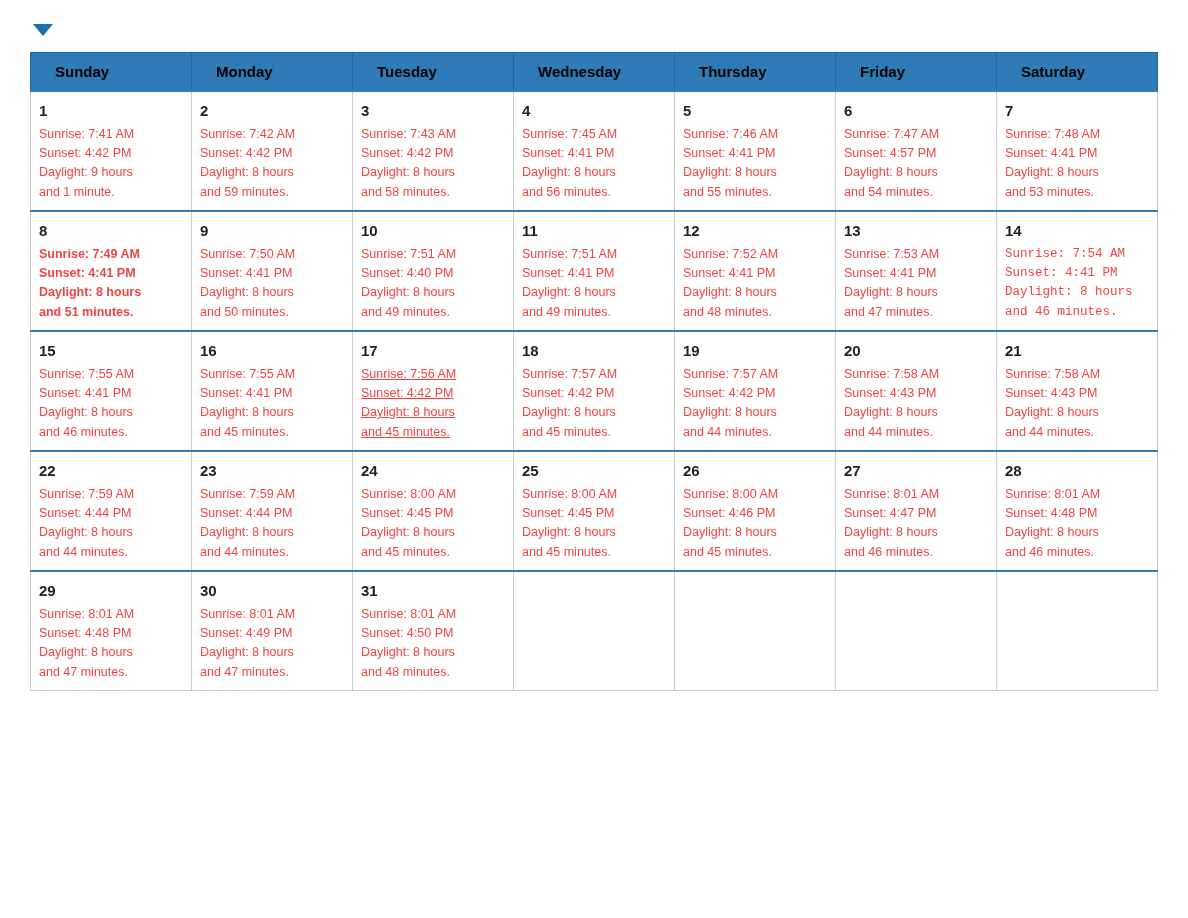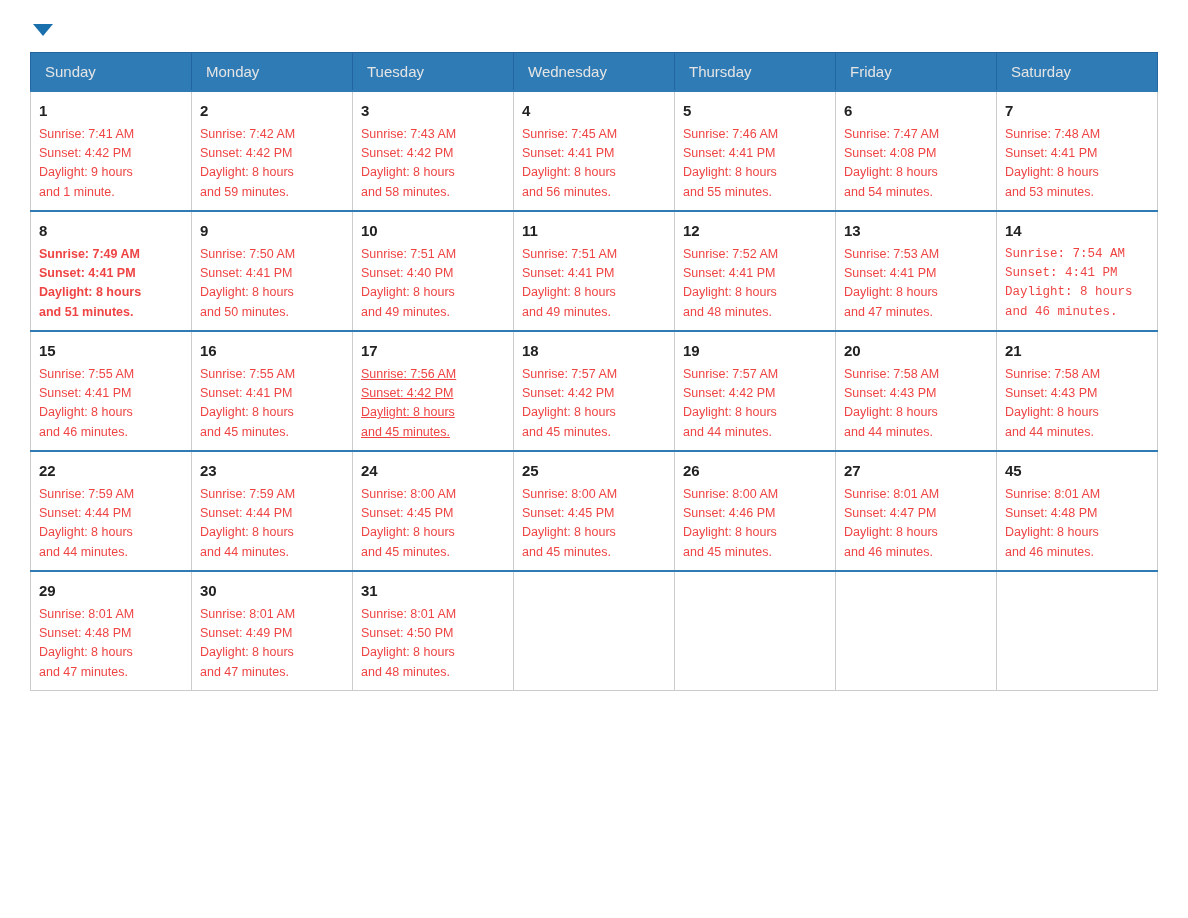--- a/index.html
+++ b/index.html
@@ -30,25 +30,25 @@
       color: #444;
       margin-top: 4px;
     }
     table {
       width: 100%;
       border-collapse: collapse;
       font-size: 13.5px;
     }
     thead tr th {
       background-color: #2e7bb5;
-      color: #e5e5e5;
-      padding: 10px 14px;
+      color: #000000;
+      padding: 10px 24px;
       text-align: left;
       font-size: 15px;
-      font-weight: 400;
+      font-weight: 700;
       border: 1px solid #2265a0;
     }
     tbody tr td {
       vertical-align: top;
       padding: 8px 8px;
       border: 1px solid #ccc;
       border-top: 2px solid #2e7bb5;
       width: 14.28%;
       min-height: 100px;
       color: #222;
@@ -164,21 +164,21 @@
         <td>
           <span class="day-num">5</span>
           <div class="day-info" style="white-space: pre-line;">Sunrise: 7:46 AM
 Sunset: 4:41 PM
 Daylight: 8 hours
 and 55 minutes.</div>
         </td>
         <td>
           <span class="day-num">6</span>
           <div class="day-info" style="white-space: pre-line;">Sunrise: 7:47 AM
-Sunset: 4:08 PM
+Sunset: 4:57 PM
 Daylight: 8 hours
 and 54 minutes.</div>
         </td>
         <td>
           <span class="day-num">7</span>
           <div class="day-info" style="white-space: pre-line;">Sunrise: 7:48 AM
 Sunset: 4:41 PM
 Daylight: 8 hours
 and 53 minutes.</div>
         </td>
@@ -322,21 +322,21 @@
 and 45 minutes.</div>
         </td>
         <td>
           <span class="day-num">27</span>
           <div class="day-info" style="white-space: pre-line;">Sunrise: 8:01 AM
 Sunset: 4:47 PM
 Daylight: 8 hours
 and 46 minutes.</div>
         </td>
         <td>
-          <span class="day-num">45</span>
+          <span class="day-num">28</span>
           <div class="day-info" style="white-space: pre-line;">Sunrise: 8:01 AM
 Sunset: 4:48 PM
 Daylight: 8 hours
 and 46 minutes.</div>
         </td>
       </tr>
       <tr>
         <td>
           <span class="day-num">29</span>
           <div class="day-info" style="white-space: pre-line;">Sunrise: 8:01 AM

